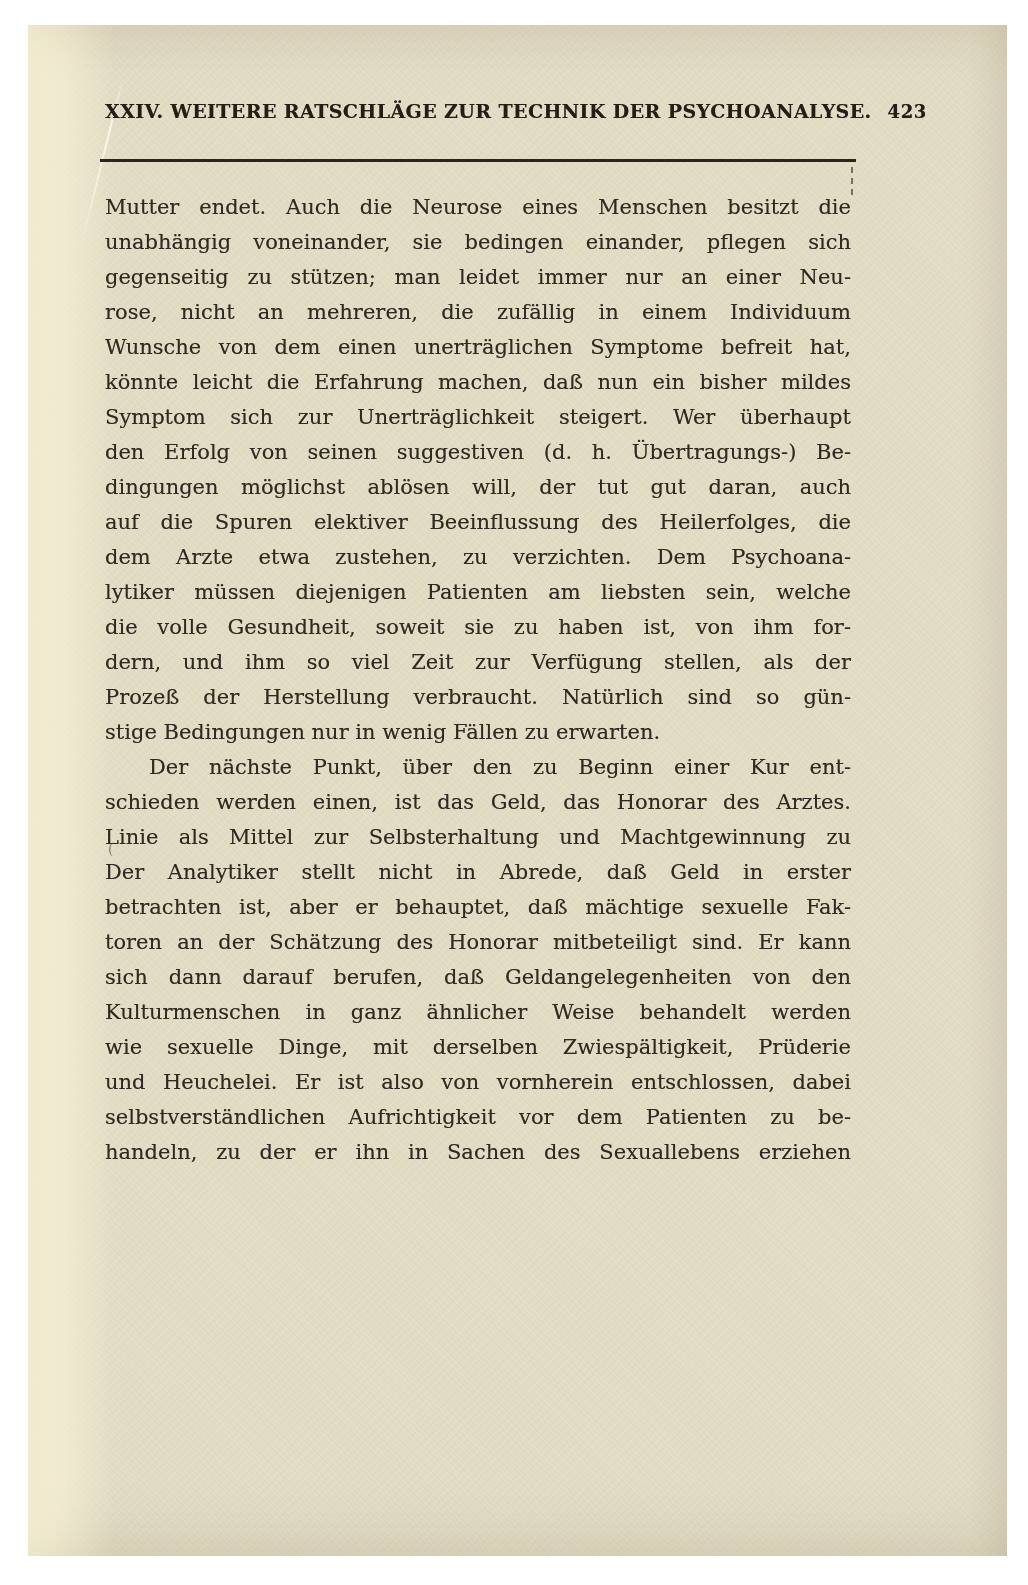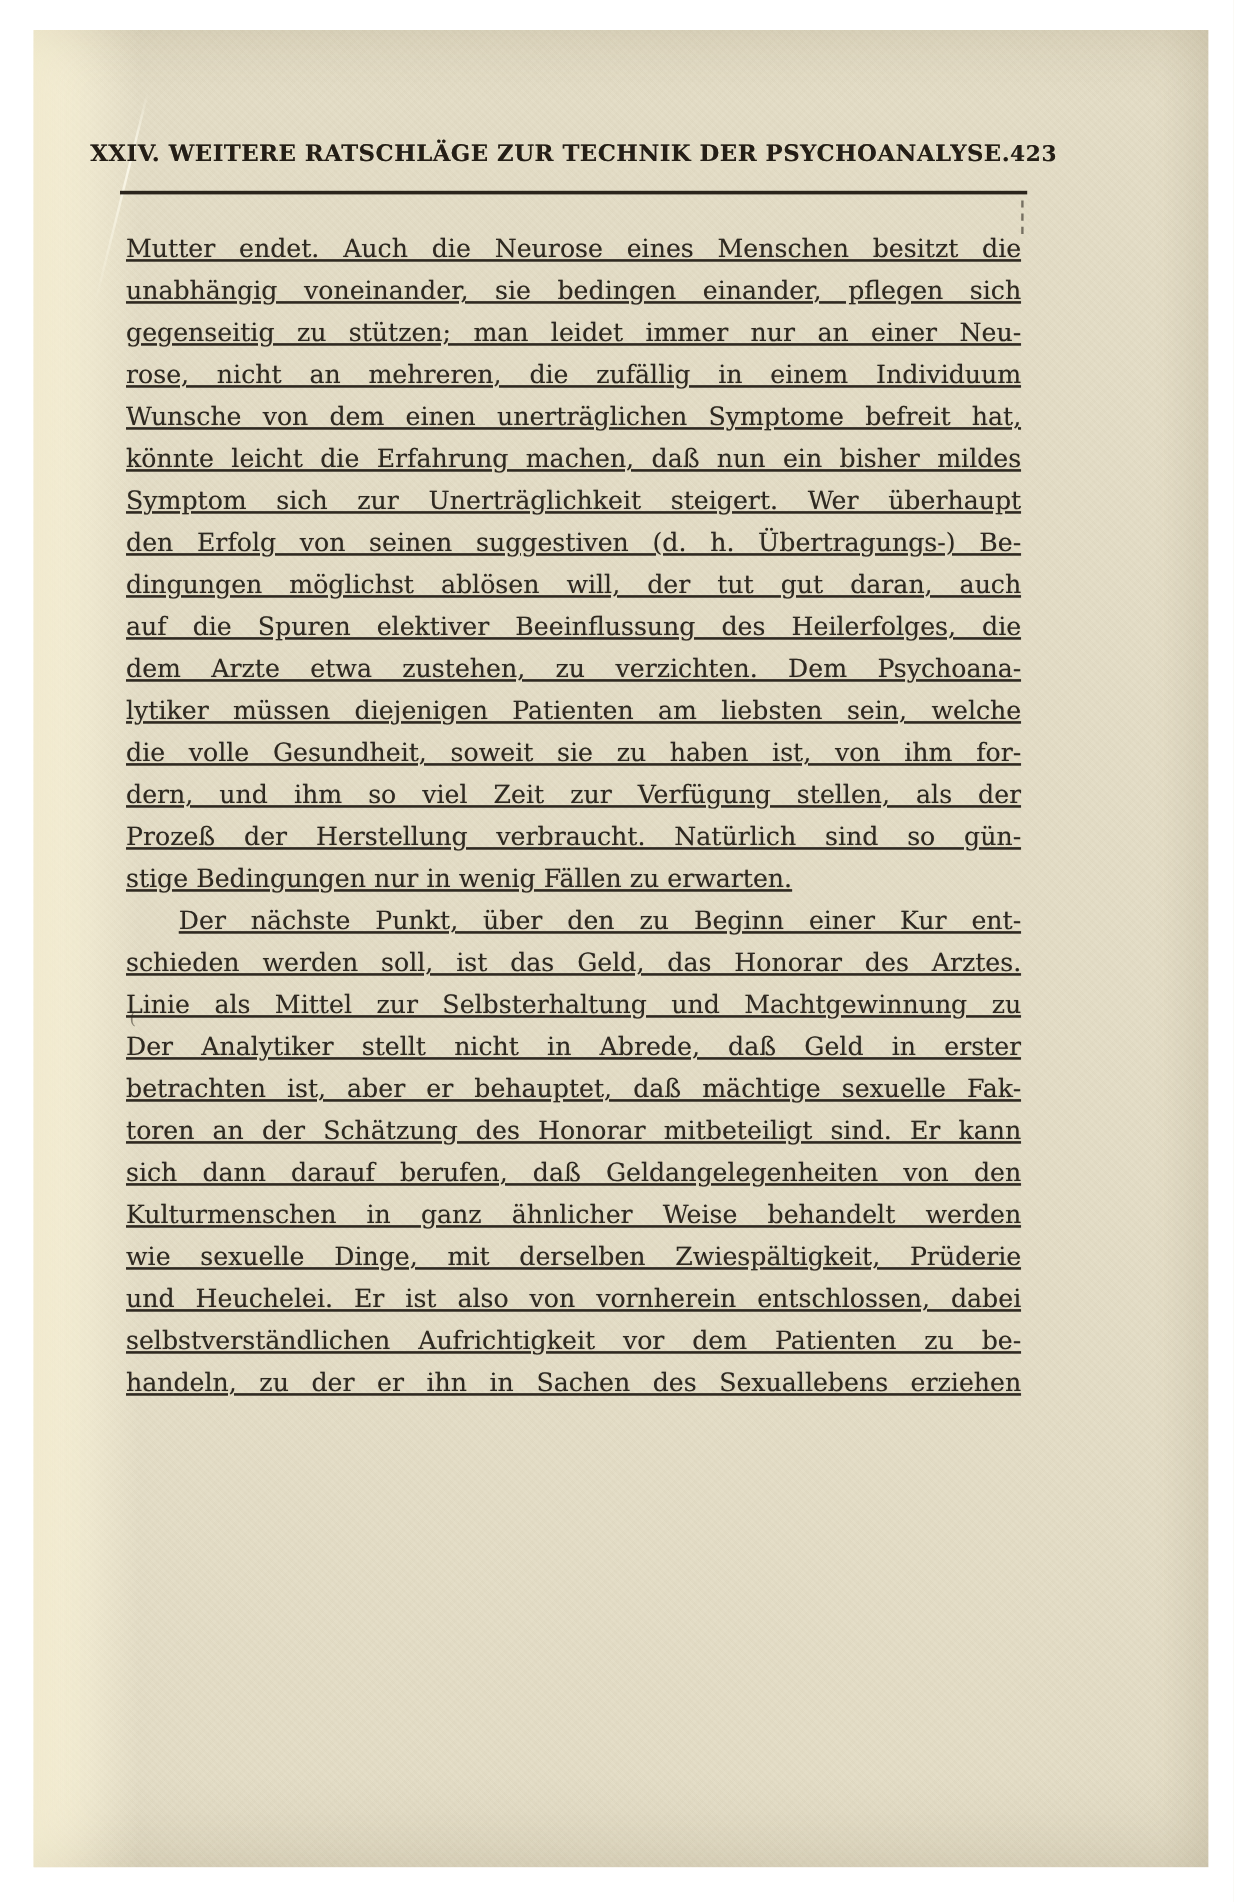--- a/index.html
+++ b/index.html
@@ -35,26 +35,27 @@
     left: 72px;
     top: 48px;
     width: 2px;
     height: 185px;
     background: linear-gradient(180deg, rgba(255,253,240,0.0), rgba(255,253,240,0.85) 30%, rgba(255,253,240,0.0));
     transform: rotate(14deg);
   }
   .header-row {
     position: absolute;
     left: 77px;
-    top: 92px;
+    top: 75px;
     width: 746px;
     display: flex;
-    justify-content: center;
+    justify-content: space-between;
     align-items: baseline;
     color: #241e16;
+    gap: 16px;
   }
   .running-title {
     font-weight: bold;
     font-size: 19px;
     letter-spacing: 0.4px;
     white-space: nowrap;
     text-shadow: 0 0 0.5px rgba(35,28,18,0.6);
   }
   .page-number {
     font-weight: bold;
@@ -97,21 +98,20 @@
   .paragraph {
     margin: 0;
   }
   .text-line {
     height: 35px;
     line-height: 35px;
     overflow: hidden;
     text-align: justify;
     text-align-last: justify;
     white-space: normal;
-    text-decoration: underline;
   }
   .text-line.indent {
     padding-left: 44px;
   }
   .text-line.flush-left {
     text-align-last: left;
   }
 </style>
 </head>
 <body>
@@ -144,21 +144,21 @@
         <div class="text-line">auf die Spuren elektiver Beeinflussung des Heilerfolges, die</div>
         <div class="text-line">dem Arzte etwa zustehen, zu verzichten. Dem Psychoana-</div>
         <div class="text-line">lytiker müssen diejenigen Patienten am liebsten sein, welche</div>
         <div class="text-line">die volle Gesundheit, soweit sie zu haben ist, von ihm for-</div>
         <div class="text-line">dern, und ihm so viel Zeit zur Verfügung stellen, als der</div>
         <div class="text-line">Prozeß der Herstellung verbraucht. Natürlich sind so gün-</div>
         <div class="text-line flush-left">stige Bedingungen nur in wenig Fällen zu erwarten.</div>
       </div>
       <div class="paragraph">
         <div class="text-line indent">Der nächste Punkt, über den zu Beginn einer Kur ent-</div>
-        <div class="text-line">schieden werden soll, ist das Geld, das Honorar des Arztes.</div>
+        <div class="text-line">schieden werden einen, ist das Geld, das Honorar des Arztes.</div>
         <div class="text-line">Linie als Mittel zur Selbsterhaltung und Machtgewinnung zu</div>
         <div class="text-line">Der Analytiker stellt nicht in Abrede, daß Geld in erster</div>
         <div class="text-line">betrachten ist, aber er behauptet, daß mächtige sexuelle Fak-</div>
         <div class="text-line">toren an der Schätzung des Honorar mitbeteiligt sind. Er kann</div>
         <div class="text-line">sich dann darauf berufen, daß Geldangelegenheiten von den</div>
         <div class="text-line">Kulturmenschen in ganz ähnlicher Weise behandelt werden</div>
         <div class="text-line">wie sexuelle Dinge, mit derselben Zwiespältigkeit, Prüderie</div>
         <div class="text-line">und Heuchelei. Er ist also von vornherein entschlossen, dabei</div>
         <div class="text-line">selbstverständlichen Aufrichtigkeit vor dem Patienten zu be-</div>
         <div class="text-line">handeln, zu der er ihn in Sachen des Sexuallebens erziehen</div>

